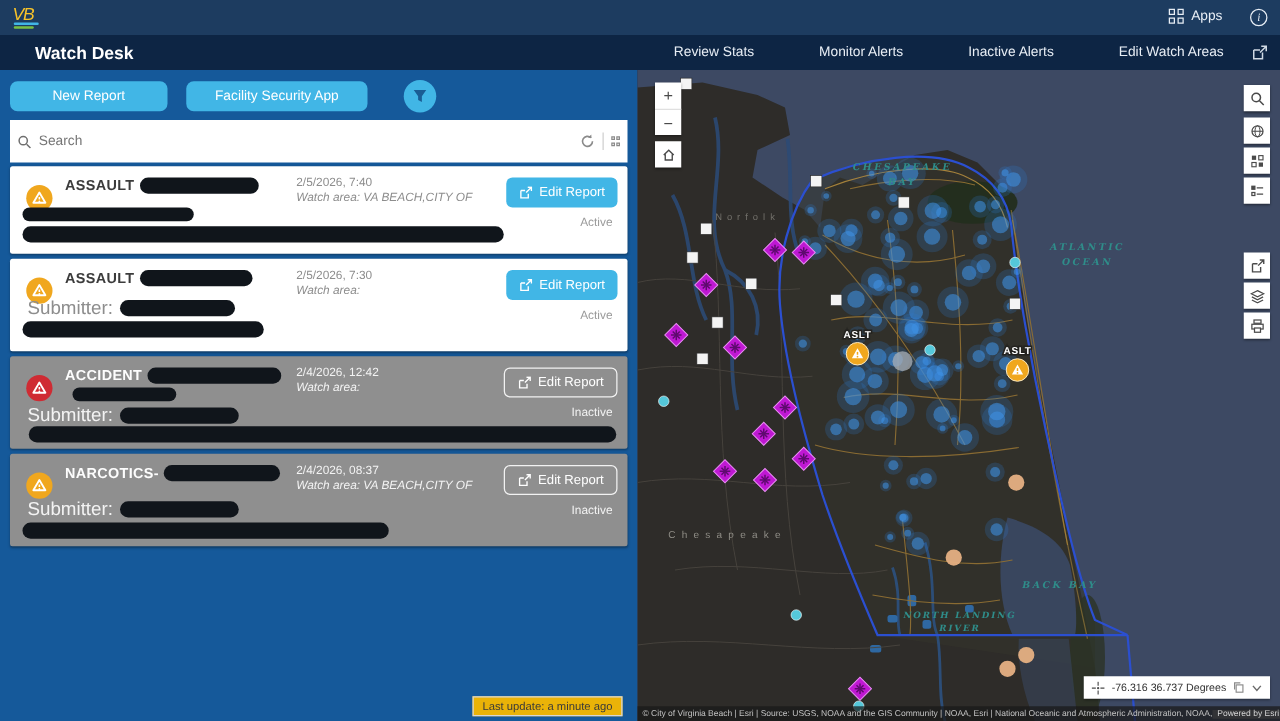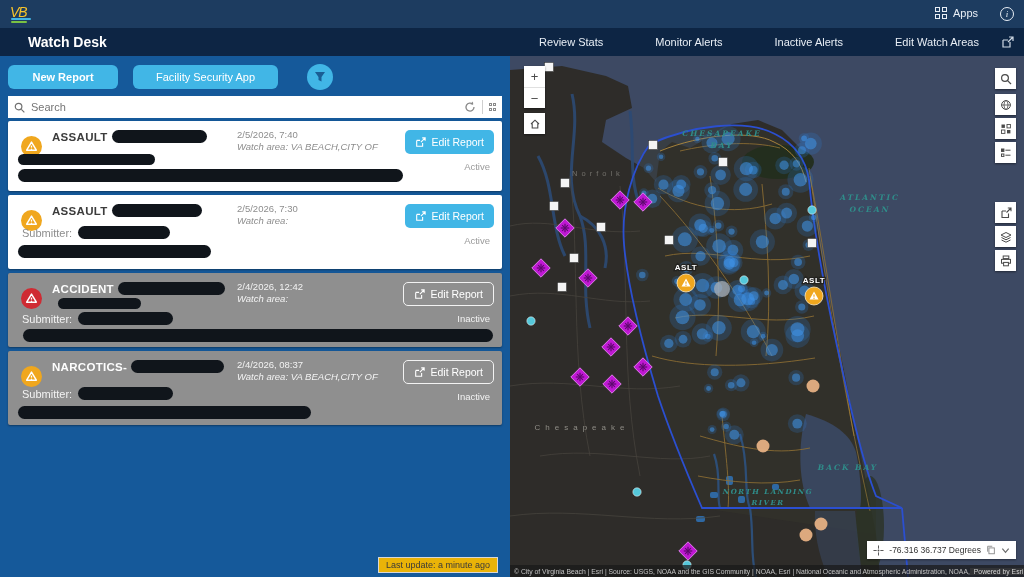--- a/index.html
+++ b/index.html
@@ -25,23 +25,23 @@
   .nav-title { color:#fff; font-size:14px; font-weight:bold;margin-left:18px; }
   .tabs { margin-left:auto; display:flex; align-items:center; gap:52px; padding-right:8px; }
   .tab { color:#e8eef5; font-size:11px; cursor:pointer; white-space:nowrap; }
   .tab.active { color:#4fc3f7; font-weight:bold; border:1px solid #4fc3f7; border-radius:14px; padding:4px 24px; }
   .extlink { margin-left:14px; cursor:pointer; display:flex; }
 
   
   .panel { position:absolute; top:56px; left:0; width:510px; height:521px; background:#15599a; }
   .btnrow { display:flex; align-items:center; gap:15px; padding:8px 8px 6px 8px; }
   .bluebtn { background:#41b6e6; border:none; color:#fff; font-size:11px; font-family:inherit; border-radius:6px; height:24px; cursor:pointer; }
-  .b1{ width:128px; } .b2{ width:110px;font-weight:bold; } .b3{ width:145px; }
+  .b1{ width:128px; } .b2{ width:126px; } .b3{ width:145px; }
   .filterbtn { width:26px; height:26px; border-radius:50%; background:#41b6e6; border:none; margin-left:14px; display:flex; align-items:center; justify-content:center; cursor:pointer; }
-  .searchbar { margin:0 8px; height:22px; background:#fff; display:flex; align-items:center; padding:0 6px; gap:6px; }
+  .searchbar { margin:0 8px; height:34px; background:#fff; display:flex; align-items:center; padding:0 6px; gap:6px; }
   .searchbar input { flex:1; border:none; outline:none; font-size:11px; color:#444; font-family:inherit; background:transparent; }
   .sdiv { width:1px; height:14px; background:#cfcfcf; }
   .list { padding:3px 8px 0 8px; }
 
   .card { position:relative; margin-bottom:4px; border-radius:2px; box-shadow:0 1px 2px rgba(0,0,0,.35); }
   .card.white { background:#ffffff; }
   .card.gray { background:#8f8f8f; }
   .h70 { height:70px; } .h74 { height:74px; }
   .warn { position:absolute; left:13px; top:15px; width:21px; height:21px; border-radius:50%; display:flex; align-items:center; justify-content:center; }
   .warn.orange { background:#f0a71e; }
@@ -52,21 +52,21 @@
   .redact { display:inline-block; height:13px; background:#10151b; border-radius:7px; }
   .redact.thin { height:11px; }
   .meta { position:absolute; left:229px; top:8px; font-size:9.5px; line-height:12px; }
   .white .meta { color:#8d8d8d; } .gray .meta { color:#f3f3f3; }
   .meta .wa { font-style:italic; }
   .edit { position:absolute; right:8px; top:9px; height:24px; display:flex; align-items:center; gap:5px; font-size:10.5px; font-family:inherit; border-radius:5px; padding:0 10px; cursor:pointer; color:#fff; }
   .edit.solid { background:#41b6e6; border:none; }
   .edit.ghost { background:transparent; border:1px solid #f2f2f2; }
   .status { position:absolute; right:12px; top:40px; font-size:9.5px; }
   .white .status { color:#9a9a9a; } .gray .status { color:#f3f3f3; }
-  .subrow { position:absolute; left:14px; display:flex; align-items:center; gap:6px; font-size:11px; }
+  .subrow { position:absolute; left:14px; display:flex; align-items:center; gap:6px; font-size:15px; }
   .white .subrow { color:#8d8d8d; } .gray .subrow { color:#f3f3f3; }
   .absredact { position:absolute; }
   .lastupd { position:absolute; right:12px; bottom:4px; background:#eab308; color:#3a3a3a; font-size:9px; padding:2px 7px; border:1px solid #d7d7d7; }
 
   
   .map { position:absolute; top:56px; left:510px; width:514px; height:521px; background:#3d4963; }
   .map svg.base { position:absolute; top:0; left:0; }
   .mctl { position:absolute; background:#fff; box-shadow:0 1px 2px rgba(0,0,0,.45); display:flex; align-items:center; justify-content:center; cursor:pointer; }
   .zoomstack { position:absolute; left:14px; top:10px; width:21px; background:#fff; box-shadow:0 1px 2px rgba(0,0,0,.45); }
   .zbtn { height:21px; display:flex; align-items:center; justify-content:center; font-size:13px; color:#4a4a4a; cursor:pointer; }

